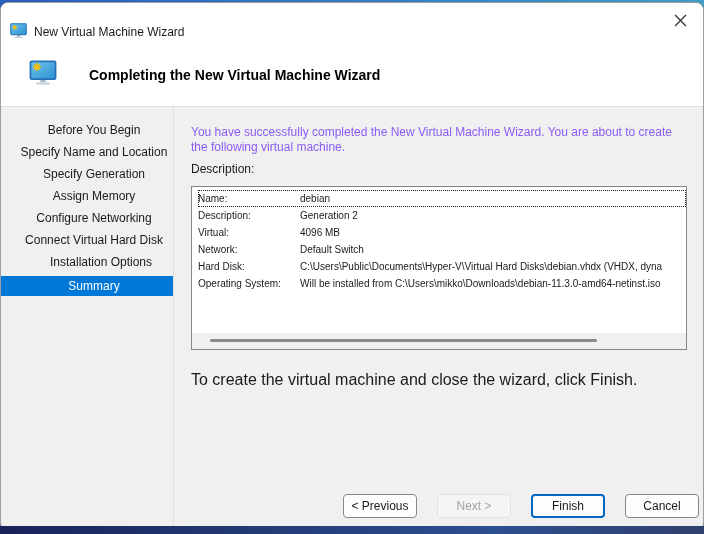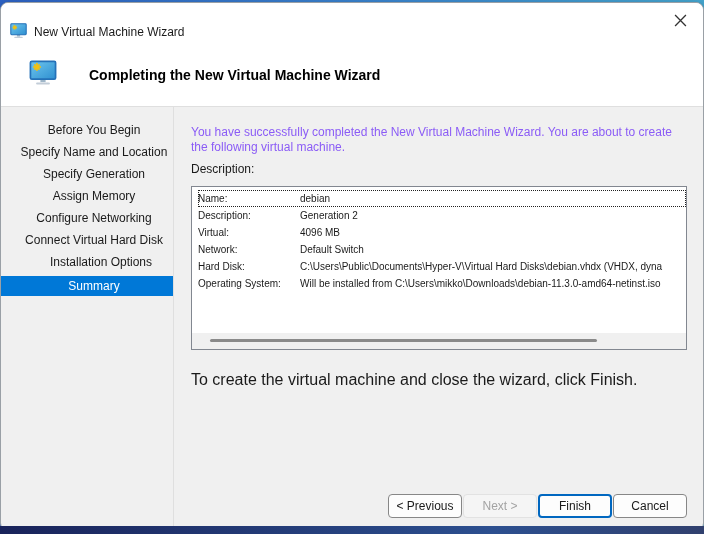--- a/index.html
+++ b/index.html
@@ -63,21 +63,21 @@
   .summary-row .lbl { display:inline-block; width:102px; }
   .hscrollbar {
     position:absolute; left:0; right:0; bottom:0; height:16px; background:#f0f0f0;
   }
   .hscroll-thumb {
     position:absolute; left:18px; top:6px; width:387px; height:3px;
     background:#8a8a8a; border-radius:2px;
   }
   .footer-note { font-size:16px; color:#1a1a1a; margin-top:21px; }
   .button-row {
-    position:absolute; right:16px; bottom:12px; display:flex; gap:1px;
+    position:absolute; right:4px; bottom:12px; display:flex; gap:20px;
   }
   .btn {
     width:74px; height:24px; font-family:"Liberation Sans",sans-serif; font-size:12px;
     color:#1a1a1a; background:#fdfdfd; border:1px solid #878787; border-radius:4px;
     display:flex; align-items:center; justify-content:center; cursor:default;
   }
   .btn.default { border:2px solid var(--finish-border,#0067c0); }
   .btn.disabled { background:#f5f5f5; border:1px solid #e2e2e2; color:#a3a3a3; }
 </style>
 </head>

